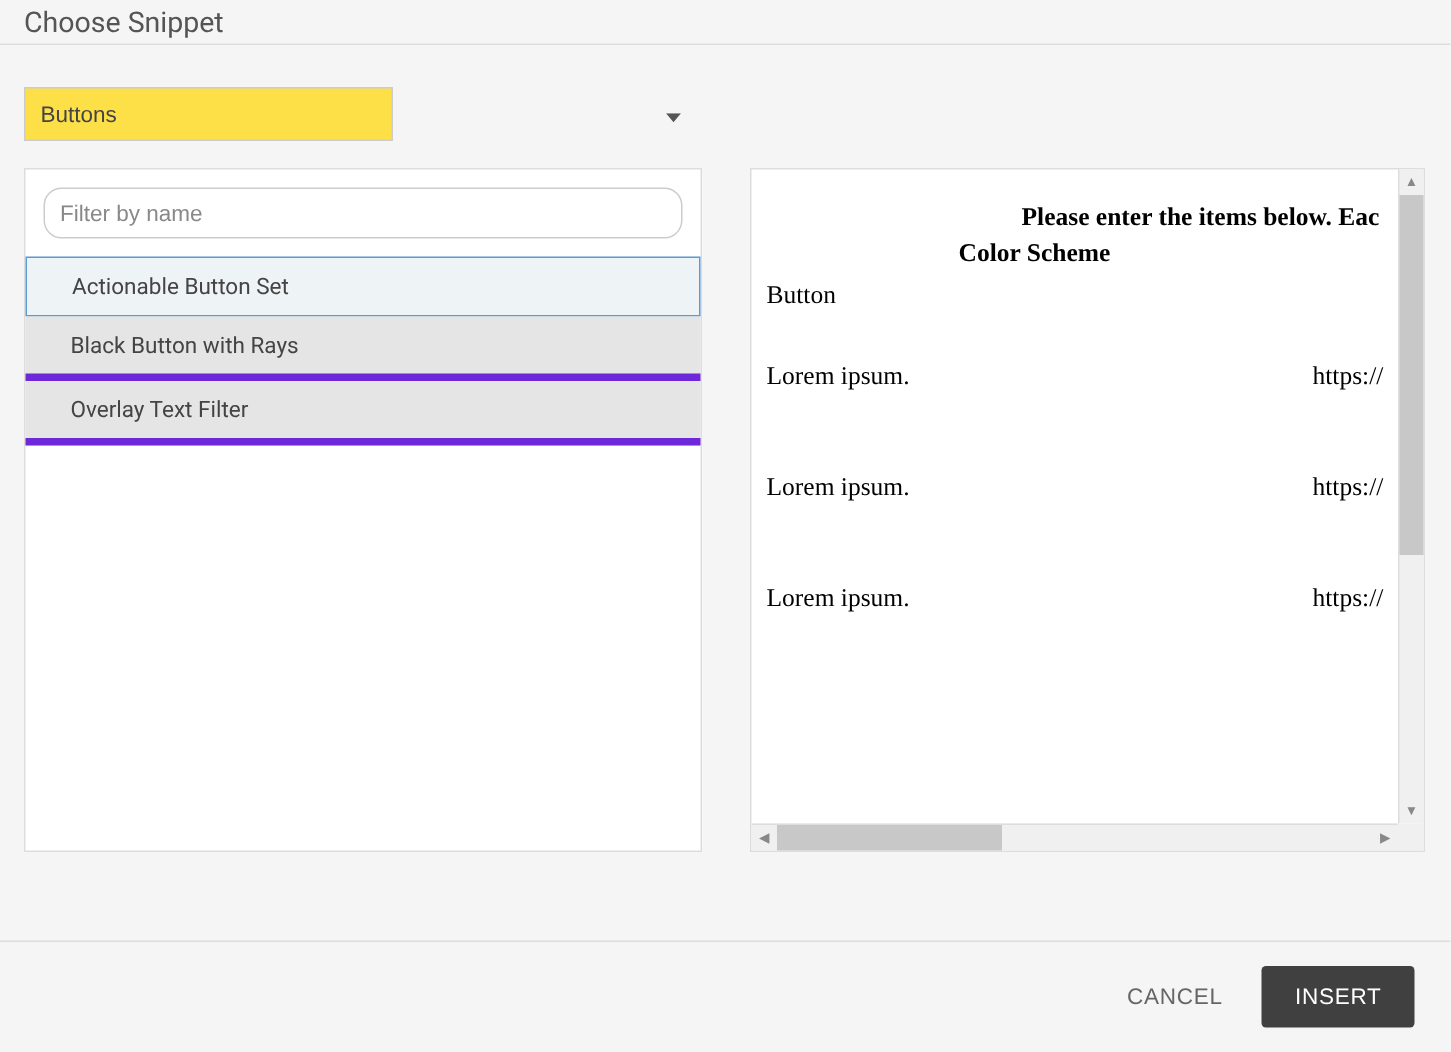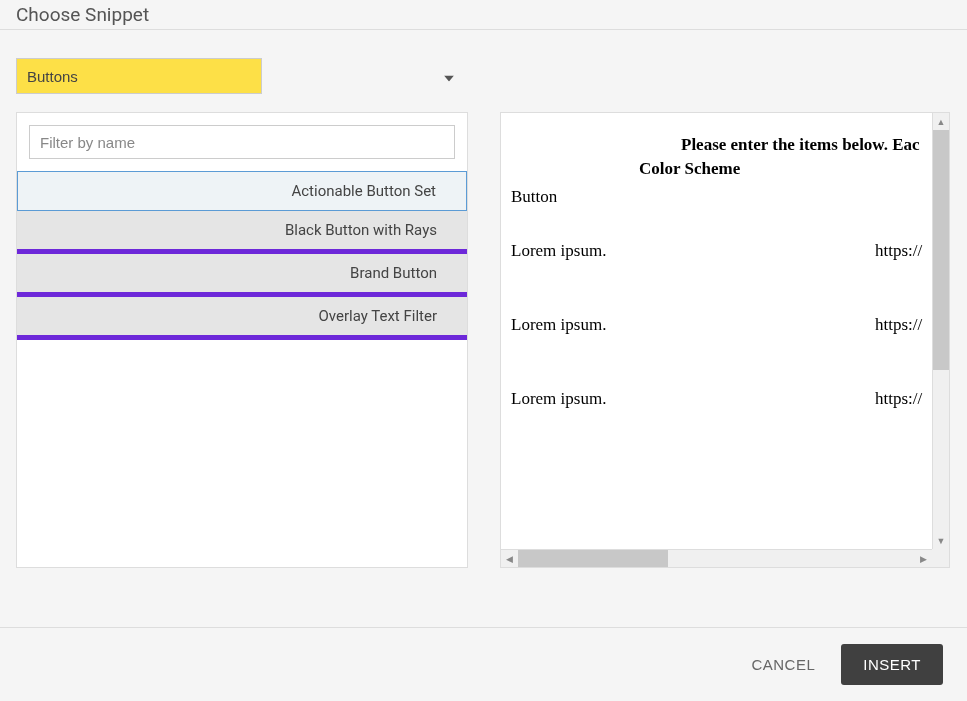--- a/index.html
+++ b/index.html
@@ -65,27 +65,26 @@
     }
     .filter-wrap {
       padding: 12px;
     }
     .filter-input {
       width: 100%;
       height: 34px;
       padding: 6px 10px;
       font-size: 15px;
       border: 1px solid #ccc;
-      border-radius: 0;
+      border-radius: 12px;
       color: #555;
     }
     .filter-input::placeholder { color: #888; }
     .snippet-list {
       list-style: none;
-      text-align: right;
     }
     .snippet-item {
       padding: 10px 30px;
       font-size: 15px;
       color: #444;
       border-bottom: 5px solid #6d28d9;
       cursor: pointer;
       background: #e5e5e5;
     }
     .snippet-item.selected {
@@ -260,23 +259,20 @@
     <div class="list-panel">
       <div class="filter-wrap">
         <input class="filter-input" type="text" placeholder="Filter by name" style="">
       </div>
       <ul class="snippet-list">
         <li class="snippet-item selected">
           <span>Actionable Button Set</span>
         </li>
         <li class="snippet-item">
           <span>Black Button with Rays</span>
-        </li>
-        <li class="snippet-item">
-          <span>Brand Button</span>
         </li>
         <li class="snippet-item">
           <span>Overlay Text Filter</span>
         </li>
       </ul>
     </div>
   </div>
 
   <div class="preview-panel">
     <div class="preview-content">

